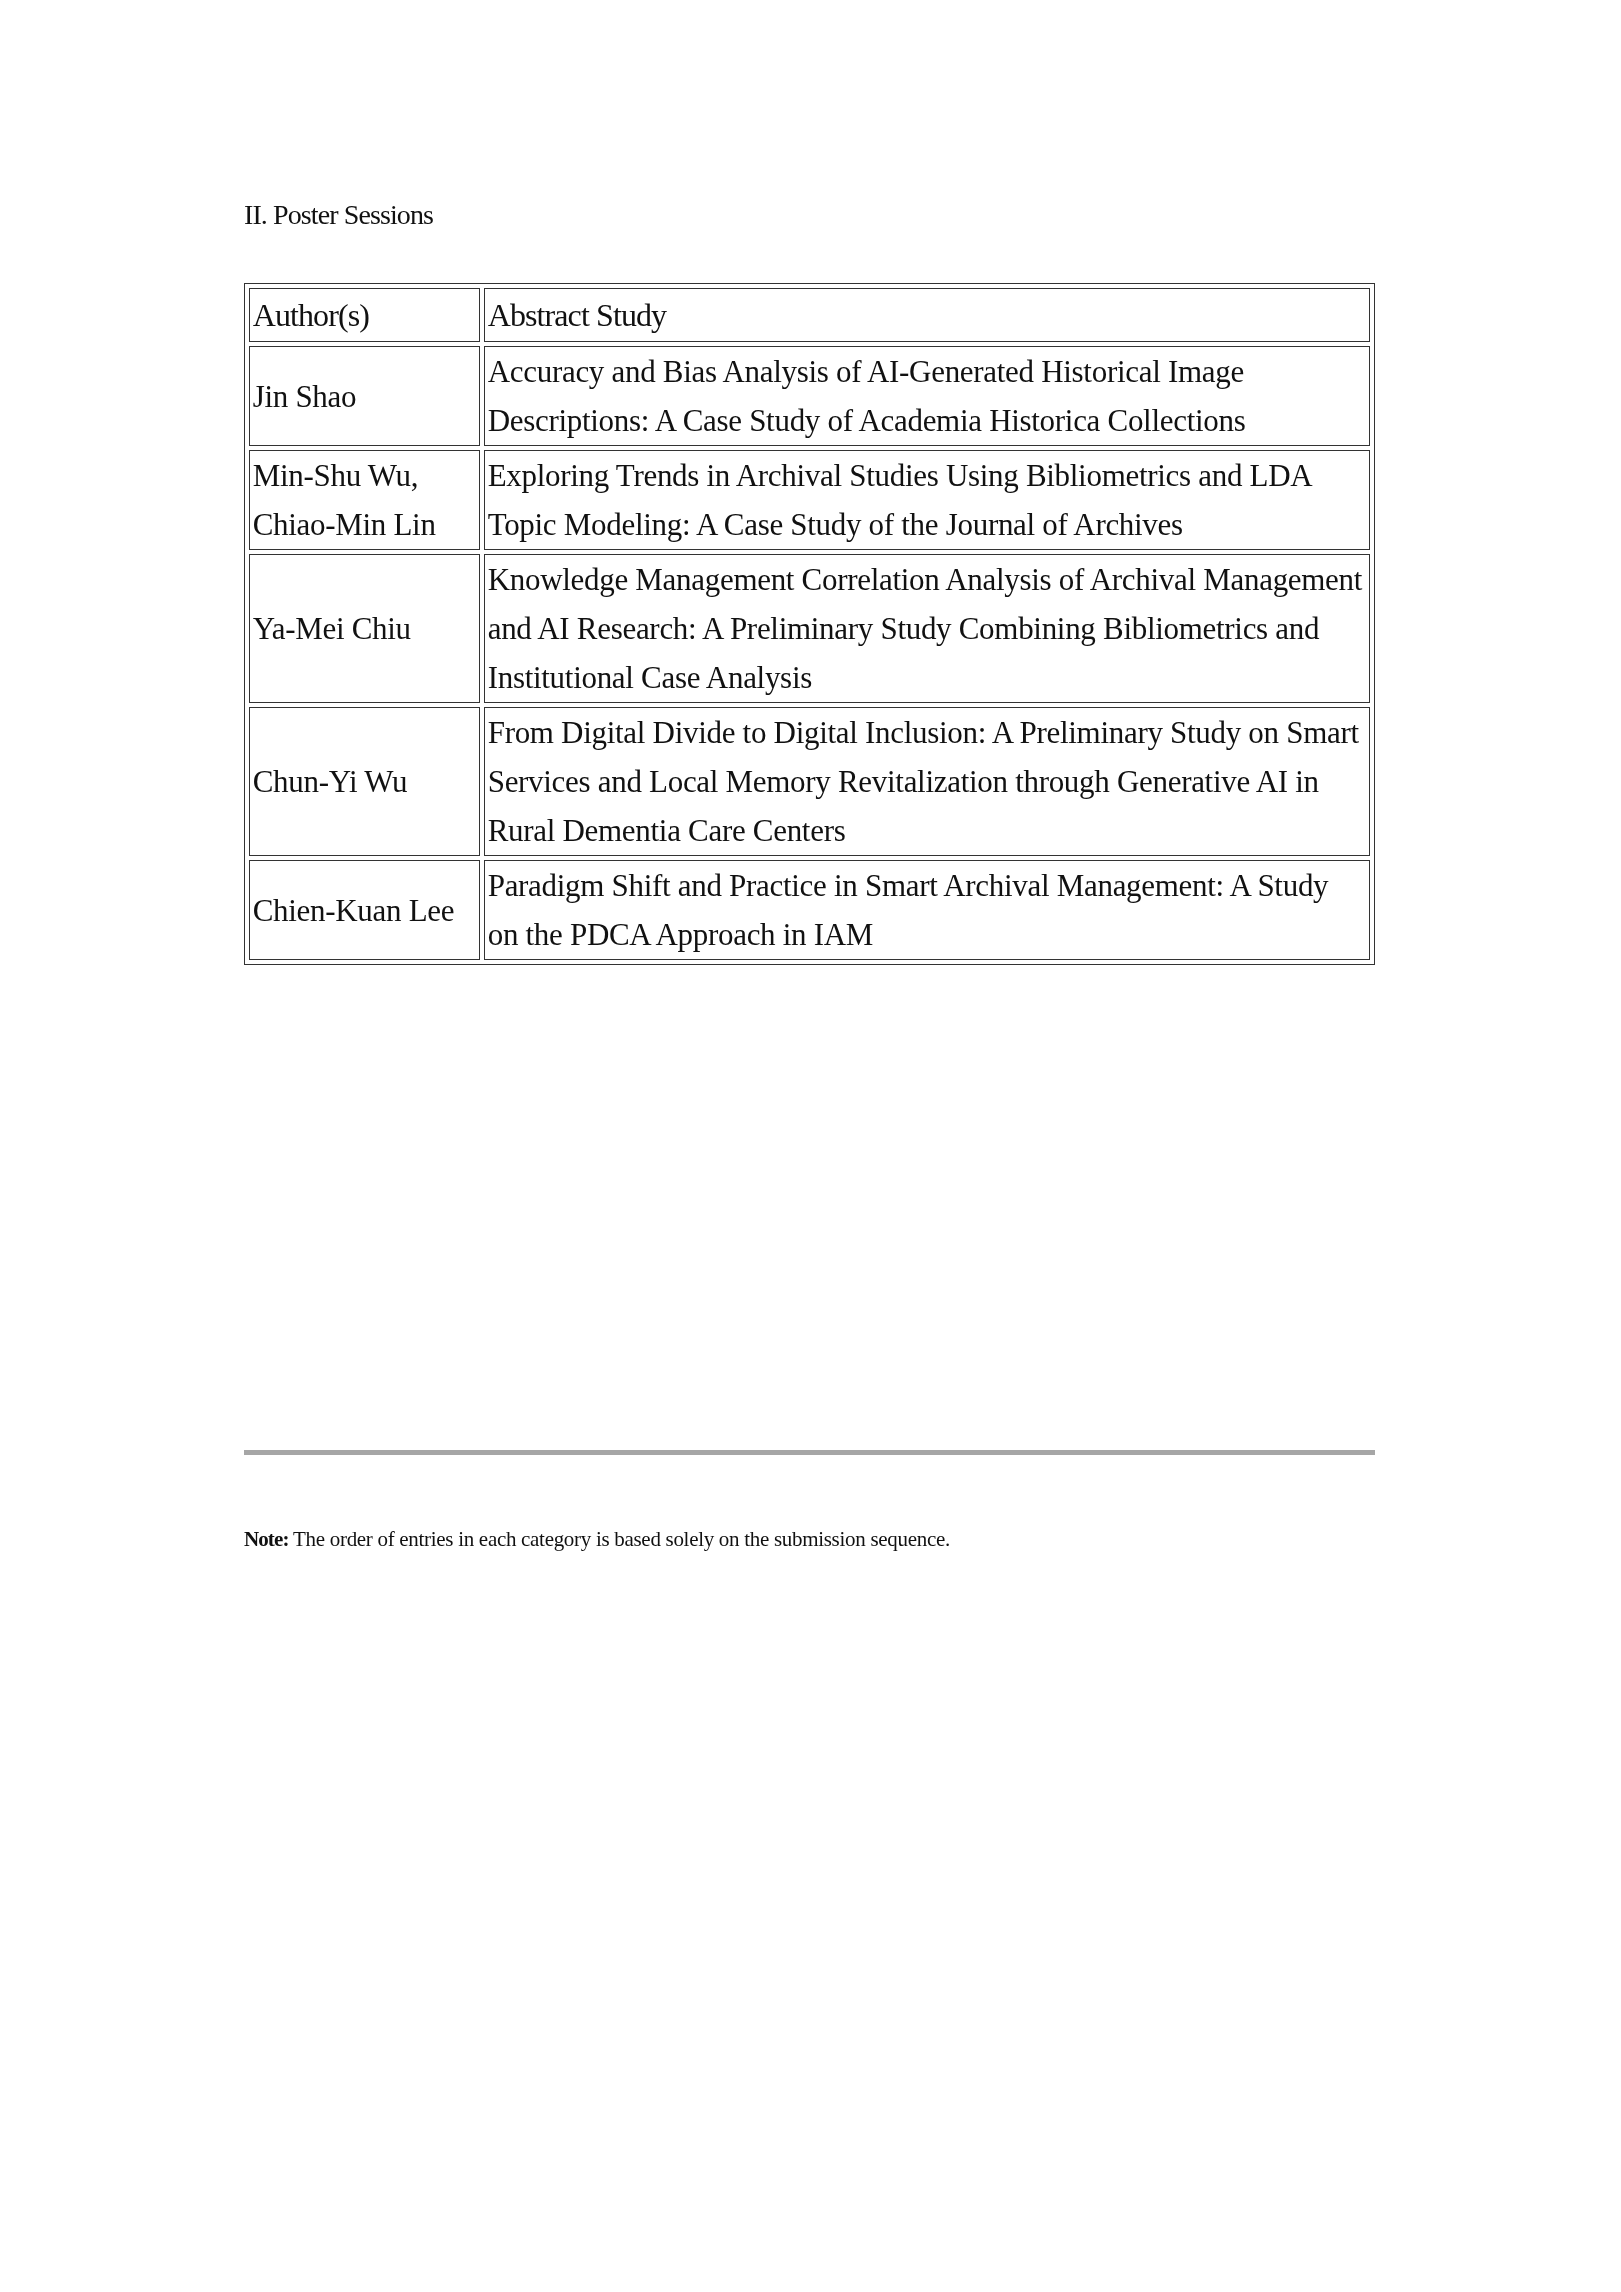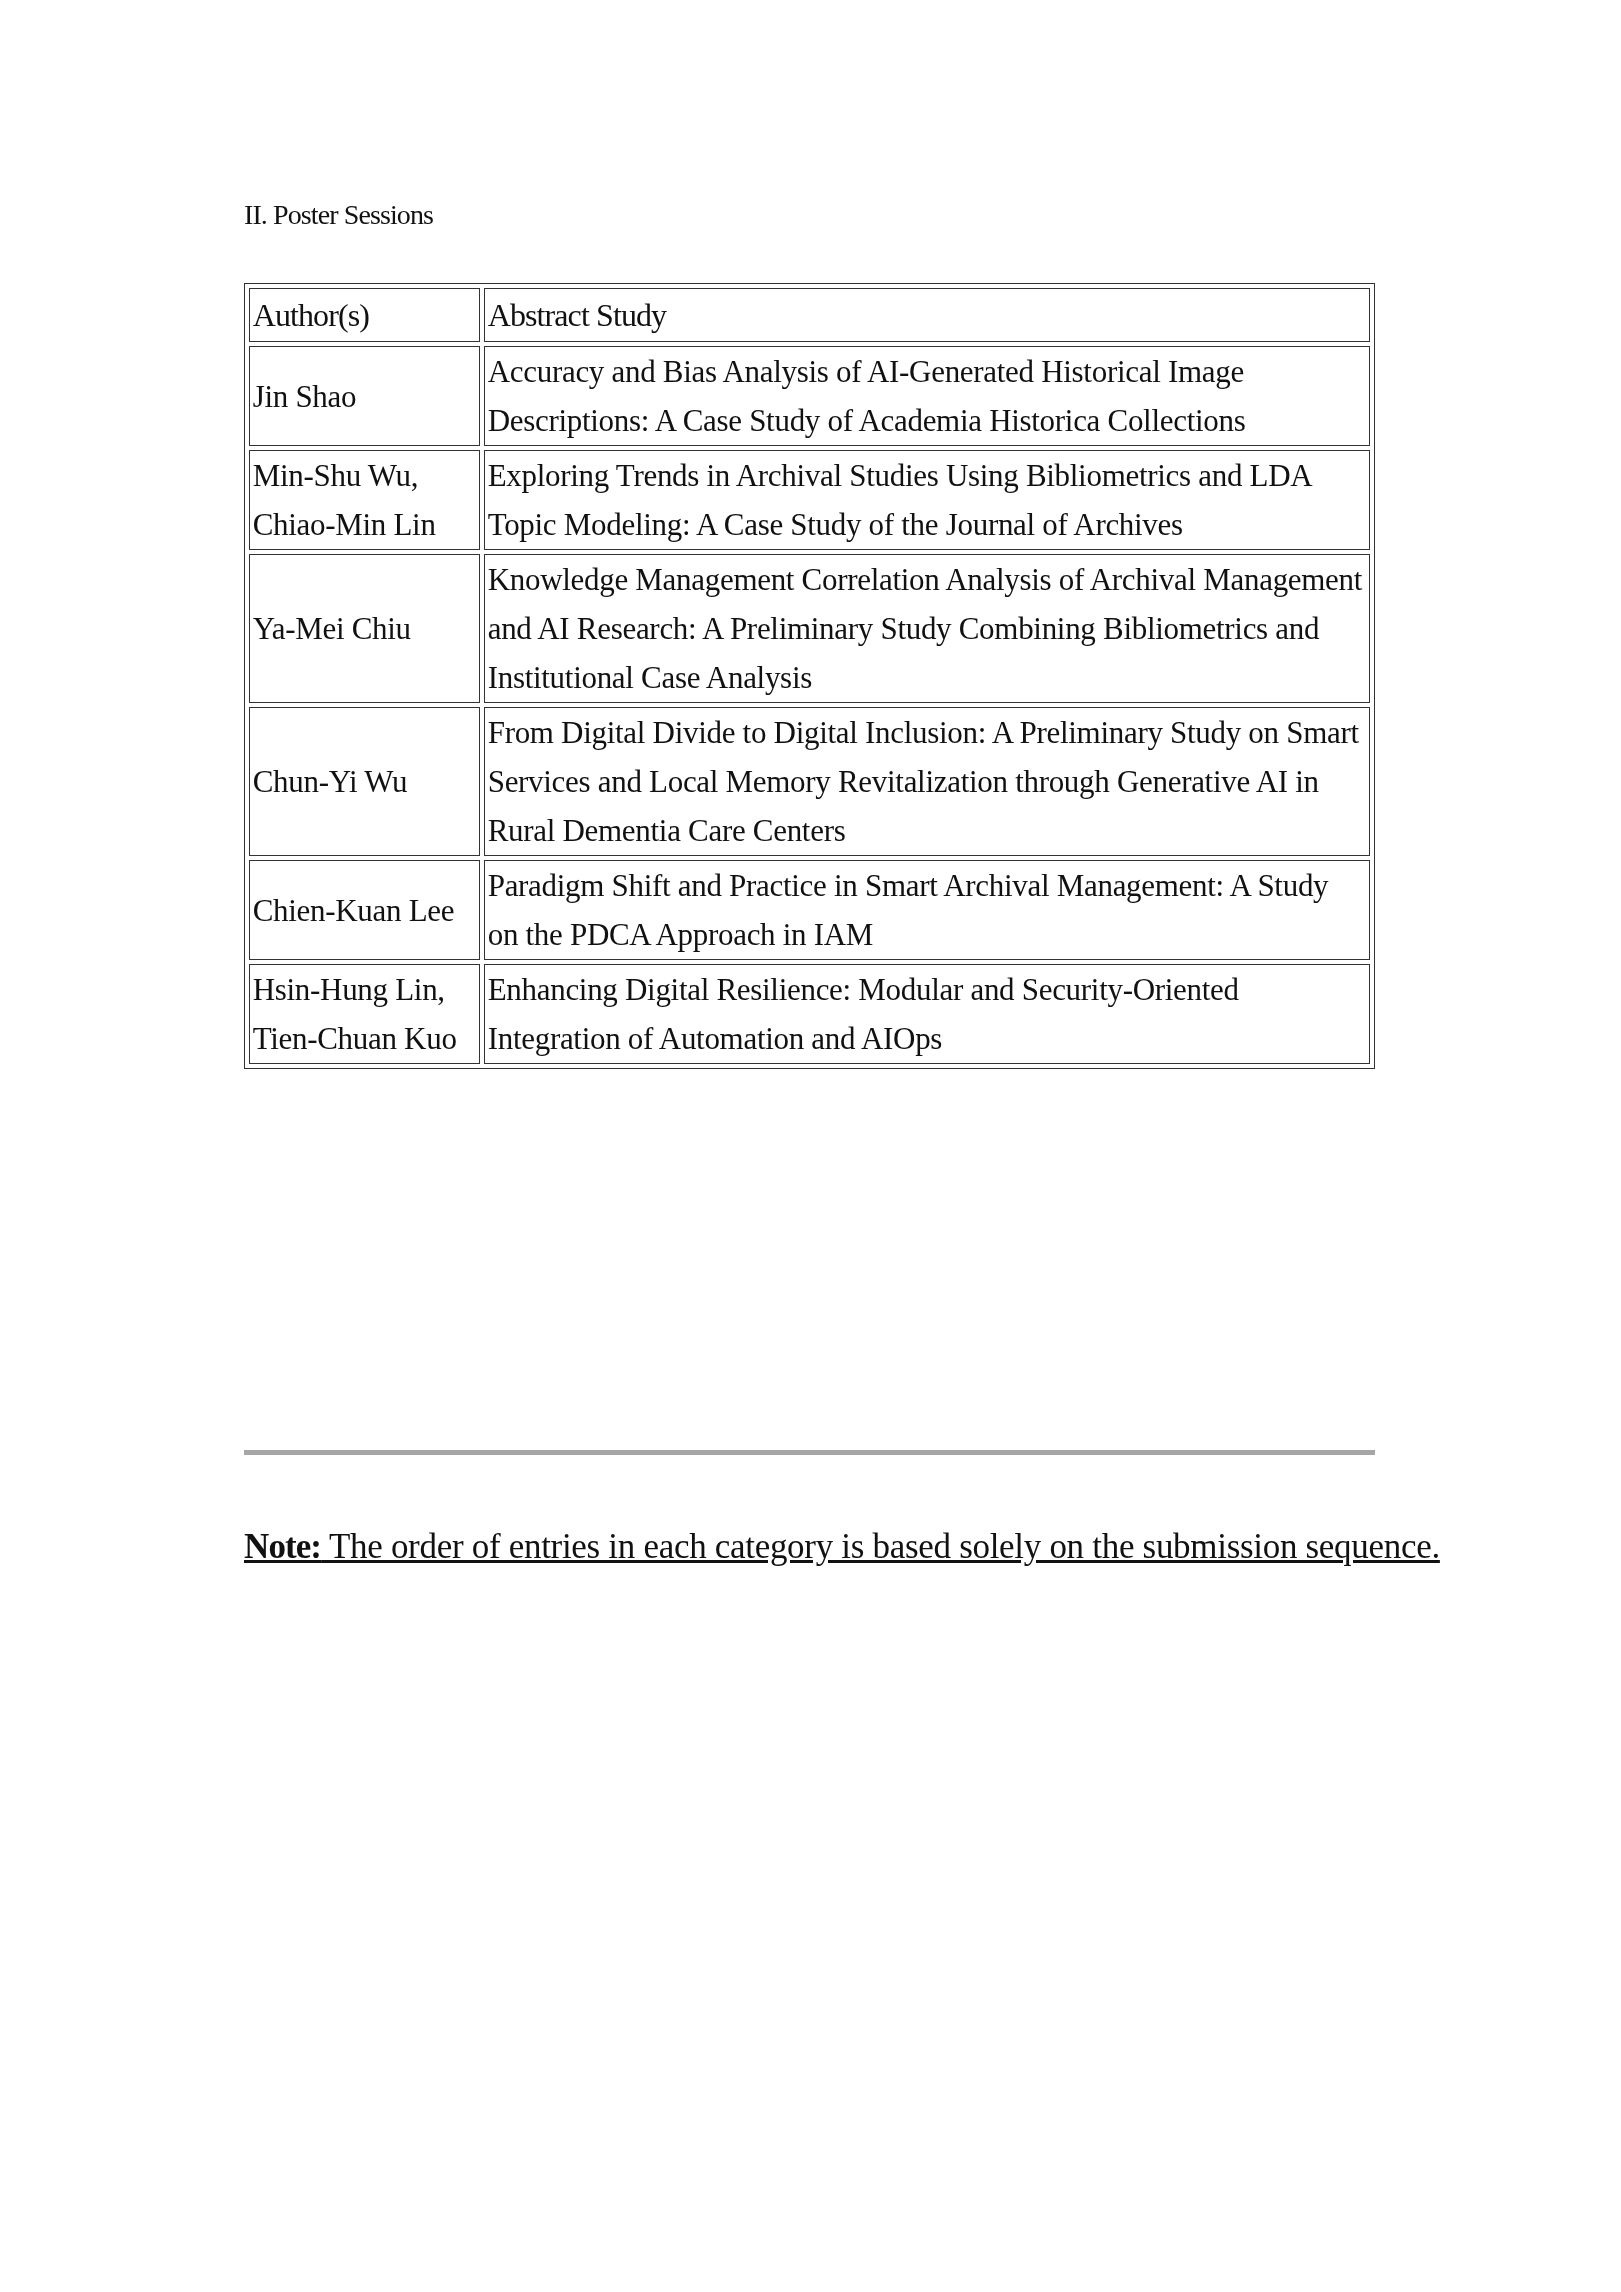--- a/index.html
+++ b/index.html
@@ -9,21 +9,21 @@
            font-family: "Liberation Serif", serif; }
   .tbl-wrap { position: absolute; left: 244px; top: 283px; width: 1131px; }
   table.poster { border-collapse: separate; border-spacing: 4.5px; border: 1.8px solid #333;
                  width: 100%; table-layout: fixed; }
   table.poster th, table.poster td { border: 1.8px solid #333; padding: 0 3.6px 0 2.7px;
                  font-size: 31px; line-height: 49px; vertical-align: middle; text-align: left;
                  font-weight: normal; letter-spacing: -0.3px; }
   table.poster th { text-align: left; height: 52px; font-size: 32px; letter-spacing: -0.9px; }
   col.c1 { width: 231px; }
   .rule { position: absolute; left: 244px; top: 1450px; width: 1131px; height: 4.5px; background: #a6a6a6; }
-  .note { position: absolute; left: 244px; top: 1527px; font-size: 35px; letter-spacing: -0.3px; text-decoration: underline; }
+  .note { position: absolute; left: 244px; top: 1527px; font-size: 21px; letter-spacing: -0.3px; }
   .note b { font-weight: bold; letter-spacing: -0.9px; }
 </style>
 </head>
 <body>
 
 <div class="title">II. Poster Sessions</div>
 
 <div class="tbl-wrap">
   <table class="poster">
     <colgroup>
@@ -50,24 +50,20 @@
         <td>Knowledge Management Correlation Analysis of Archival Management and AI Research: A Preliminary Study Combining Bibliometrics and Institutional Case Analysis</td>
       </tr>
       <tr>
         <td>Chun-Yi Wu</td>
         <td>From Digital Divide to Digital Inclusion: A Preliminary Study on Smart Services and Local Memory Revitalization through Generative AI in Rural Dementia Care Centers</td>
       </tr>
       <tr>
         <td>Chien-Kuan Lee</td>
         <td>Paradigm Shift and Practice in Smart Archival Management: A Study on the PDCA Approach in IAM</td>
       </tr>
-      <tr>
-        <td>Hsin-Hung Lin, Tien-Chuan Kuo</td>
-        <td>Enhancing Digital Resilience: Modular and Security-Oriented Integration of Automation and AIOps</td>
-      </tr>
     </tbody>
   </table>
 </div>
 
 <div class="rule"></div>
 
 <div class="note">
   <b>Note:</b><span> The order of entries in each category is based solely on the submission sequence.</span>
 </div>
 

